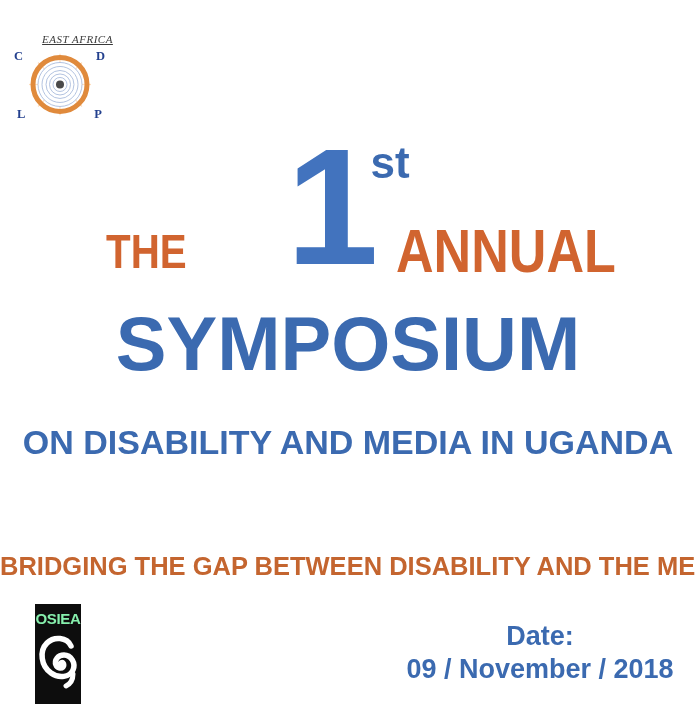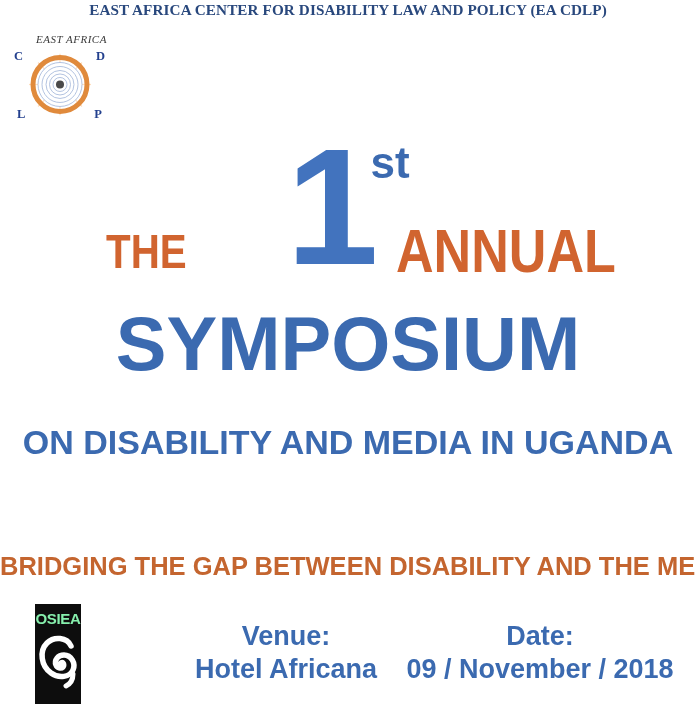--- a/index.html
+++ b/index.html
@@ -50,28 +50,29 @@
   .ea-logo {
     position: absolute;
     left: 11px;
     top: 33px;
     width: 97px;
     height: 97px;
   }
   .ea-logo .ea-word {
     position: absolute;
     top: 0px;
-    left: 12px;
+    left: 18px;
     width: 97px;
     text-align: center;
     font-family: "Liberation Serif", "DejaVu Serif", serif;
     font-style: italic;
     font-size: 11px;
     color: #3a3a3a;
     letter-spacing: 0.5px;
+    text-decoration: underline;
   }
   .ea-logo .corner {
     position: absolute;
     font-family: "Liberation Serif", "DejaVu Serif", serif;
     font-weight: bold;
     font-size: 12.5px;
     color: #23408e;
   }
   .ea-logo .c-c { left: 3px;  top: 16px; }
   .ea-logo .c-d { right: 3px; top: 16px; }
@@ -235,21 +236,20 @@
   .footer-block .f-label { font-size: 27px; display: block; }
   .footer-block .f-value { font-size: 27px; display: block; }
   .venue-block { left: 186px; top: 620px; width: 200px; }
   .date-block  { left: 404px; top: 620px; width: 272px; }
 </style>
 </head>
 <body>
 
 <div id="poster">
 
-  <div class="org-line">EAST AFRICA CENTER FOR DISABILITY LAW AND POLICY (EA CDLP)</div>
 
 
   <div class="ea-logo">
     <div class="ea-word">EAST AFRICA</div>
     <span class="corner c-c">C</span>
     <span class="corner c-d">D</span>
     <span class="corner c-l">L</span>
     <span class="corner c-p">P</span>
     <svg class="ea-rings" viewBox="0 0 62 62">
       <g stroke="#ffd9b3" stroke-width="1.2" fill="none" opacity="0.85">
@@ -288,23 +288,19 @@
   <div class="theme-text">BRIDGING THE GAP BETWEEN DISABILITY AND THE MEDIA</div>
 
   <div class="osiea-logo">
     <div class="osiea-word">OSIEA</div>
     <svg class="osiea-swirl" viewBox="0 0 42 62">
       <path d="M34 16 C30 7 17 6 10 13 C2 21 4 36 14 43 C22 49 33 47 36 40 C39 33 34 25 27 25 C21 25 17 30 19 35 C20 38 24 39 26 37 C27 36 27 34 26 33 C25 32 23 33 24 34" fill="none" stroke="#ffffff" stroke-width="5.5" stroke-linecap="round"></path>
       <path d="M36 44 C36 50 33 54 29 56" fill="none" stroke="#ffffff" stroke-width="5" stroke-linecap="round"></path>
     </svg>
   </div>
 
-  <div class="footer-block venue-block">
-    <span class="f-label">Venue:</span>
-    <span class="f-value">Hotel Africana</span>
-  </div>
 
   <div class="footer-block date-block">
     <span class="f-label">Date:</span>
     <span class="f-value">09 / November / 2018</span>
   </div>
 
 </div>
 
 </body></html>

